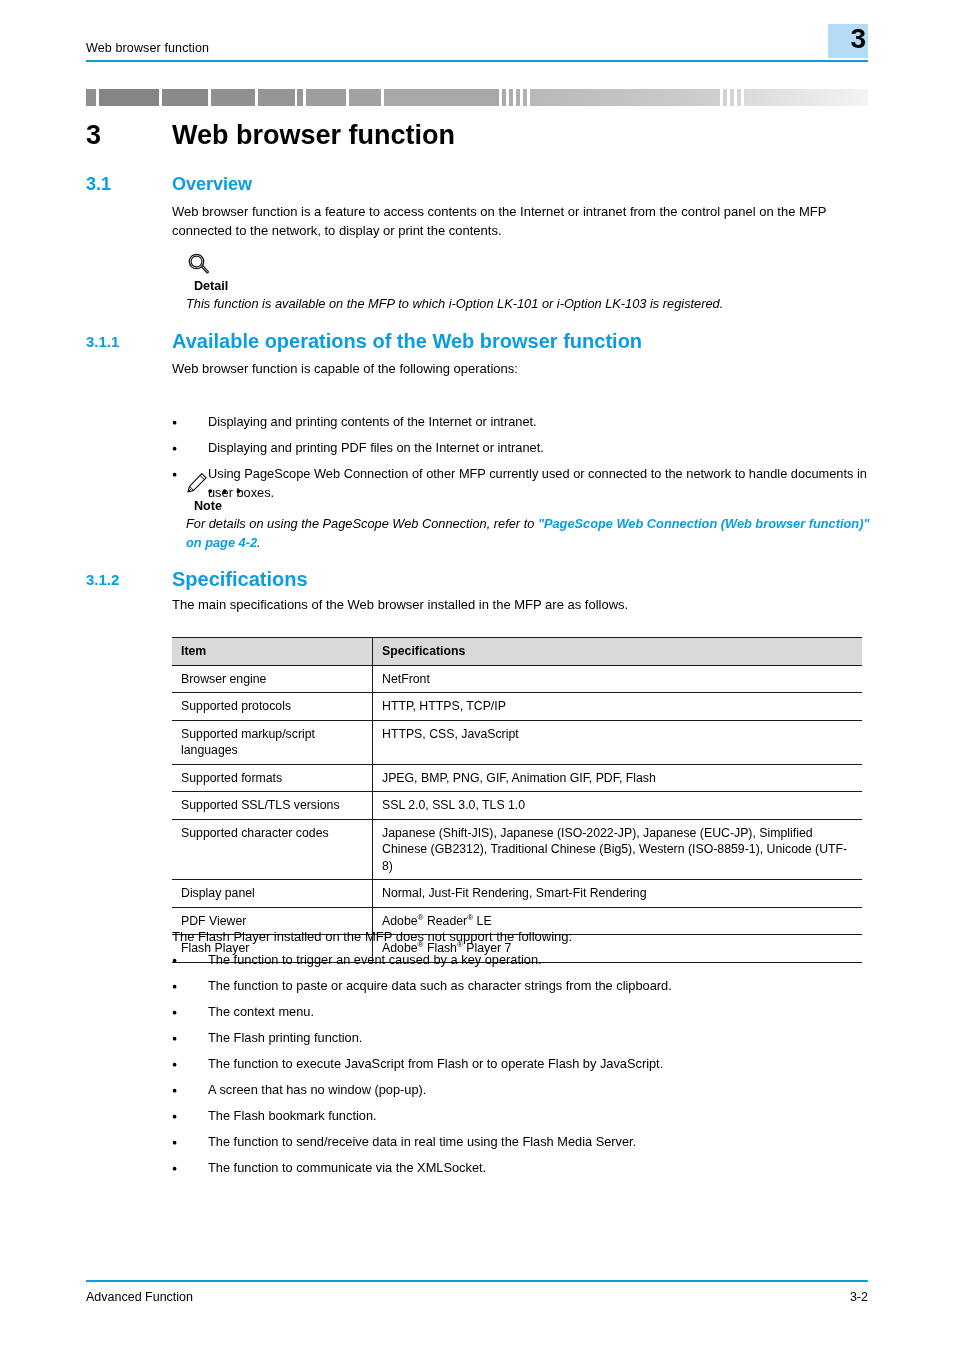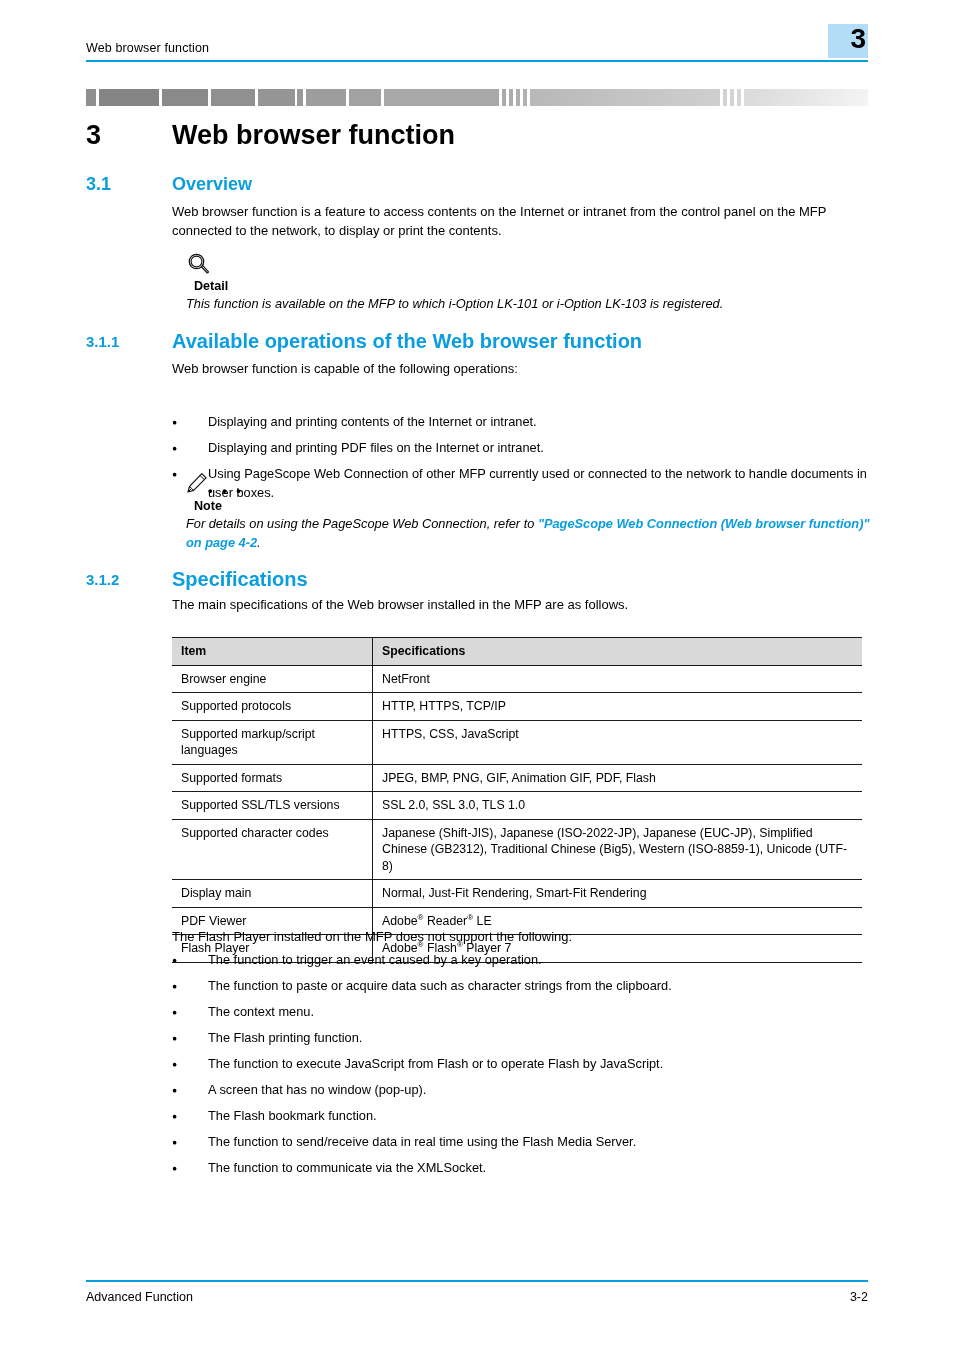--- a/index.html
+++ b/index.html
@@ -437,21 +437,21 @@
       </tr>
       <tr>
         <td>Supported SSL/TLS versions</td>
         <td>SSL 2.0, SSL 3.0, TLS 1.0</td>
       </tr>
       <tr>
         <td>Supported character codes</td>
         <td>Japanese (Shift-JIS), Japanese (ISO-2022-JP), Japanese (EUC-JP), Simplified Chinese (GB2312), Traditional Chinese (Big5), Western (ISO-8859-1), Unicode (UTF-8)</td>
       </tr>
       <tr>
-        <td>Display main</td>
+        <td>Display panel</td>
         <td>Normal, Just-Fit Rendering, Smart-Fit Rendering</td>
       </tr>
       <tr>
         <td>PDF Viewer</td>
         <td>Adobe<sup>®</sup> Reader<sup>®</sup> LE</td>
       </tr>
       <tr>
         <td>Flash Player</td>
         <td>Adobe<sup>®</sup> Flash<sup>®</sup> Player 7</td>
       </tr>

